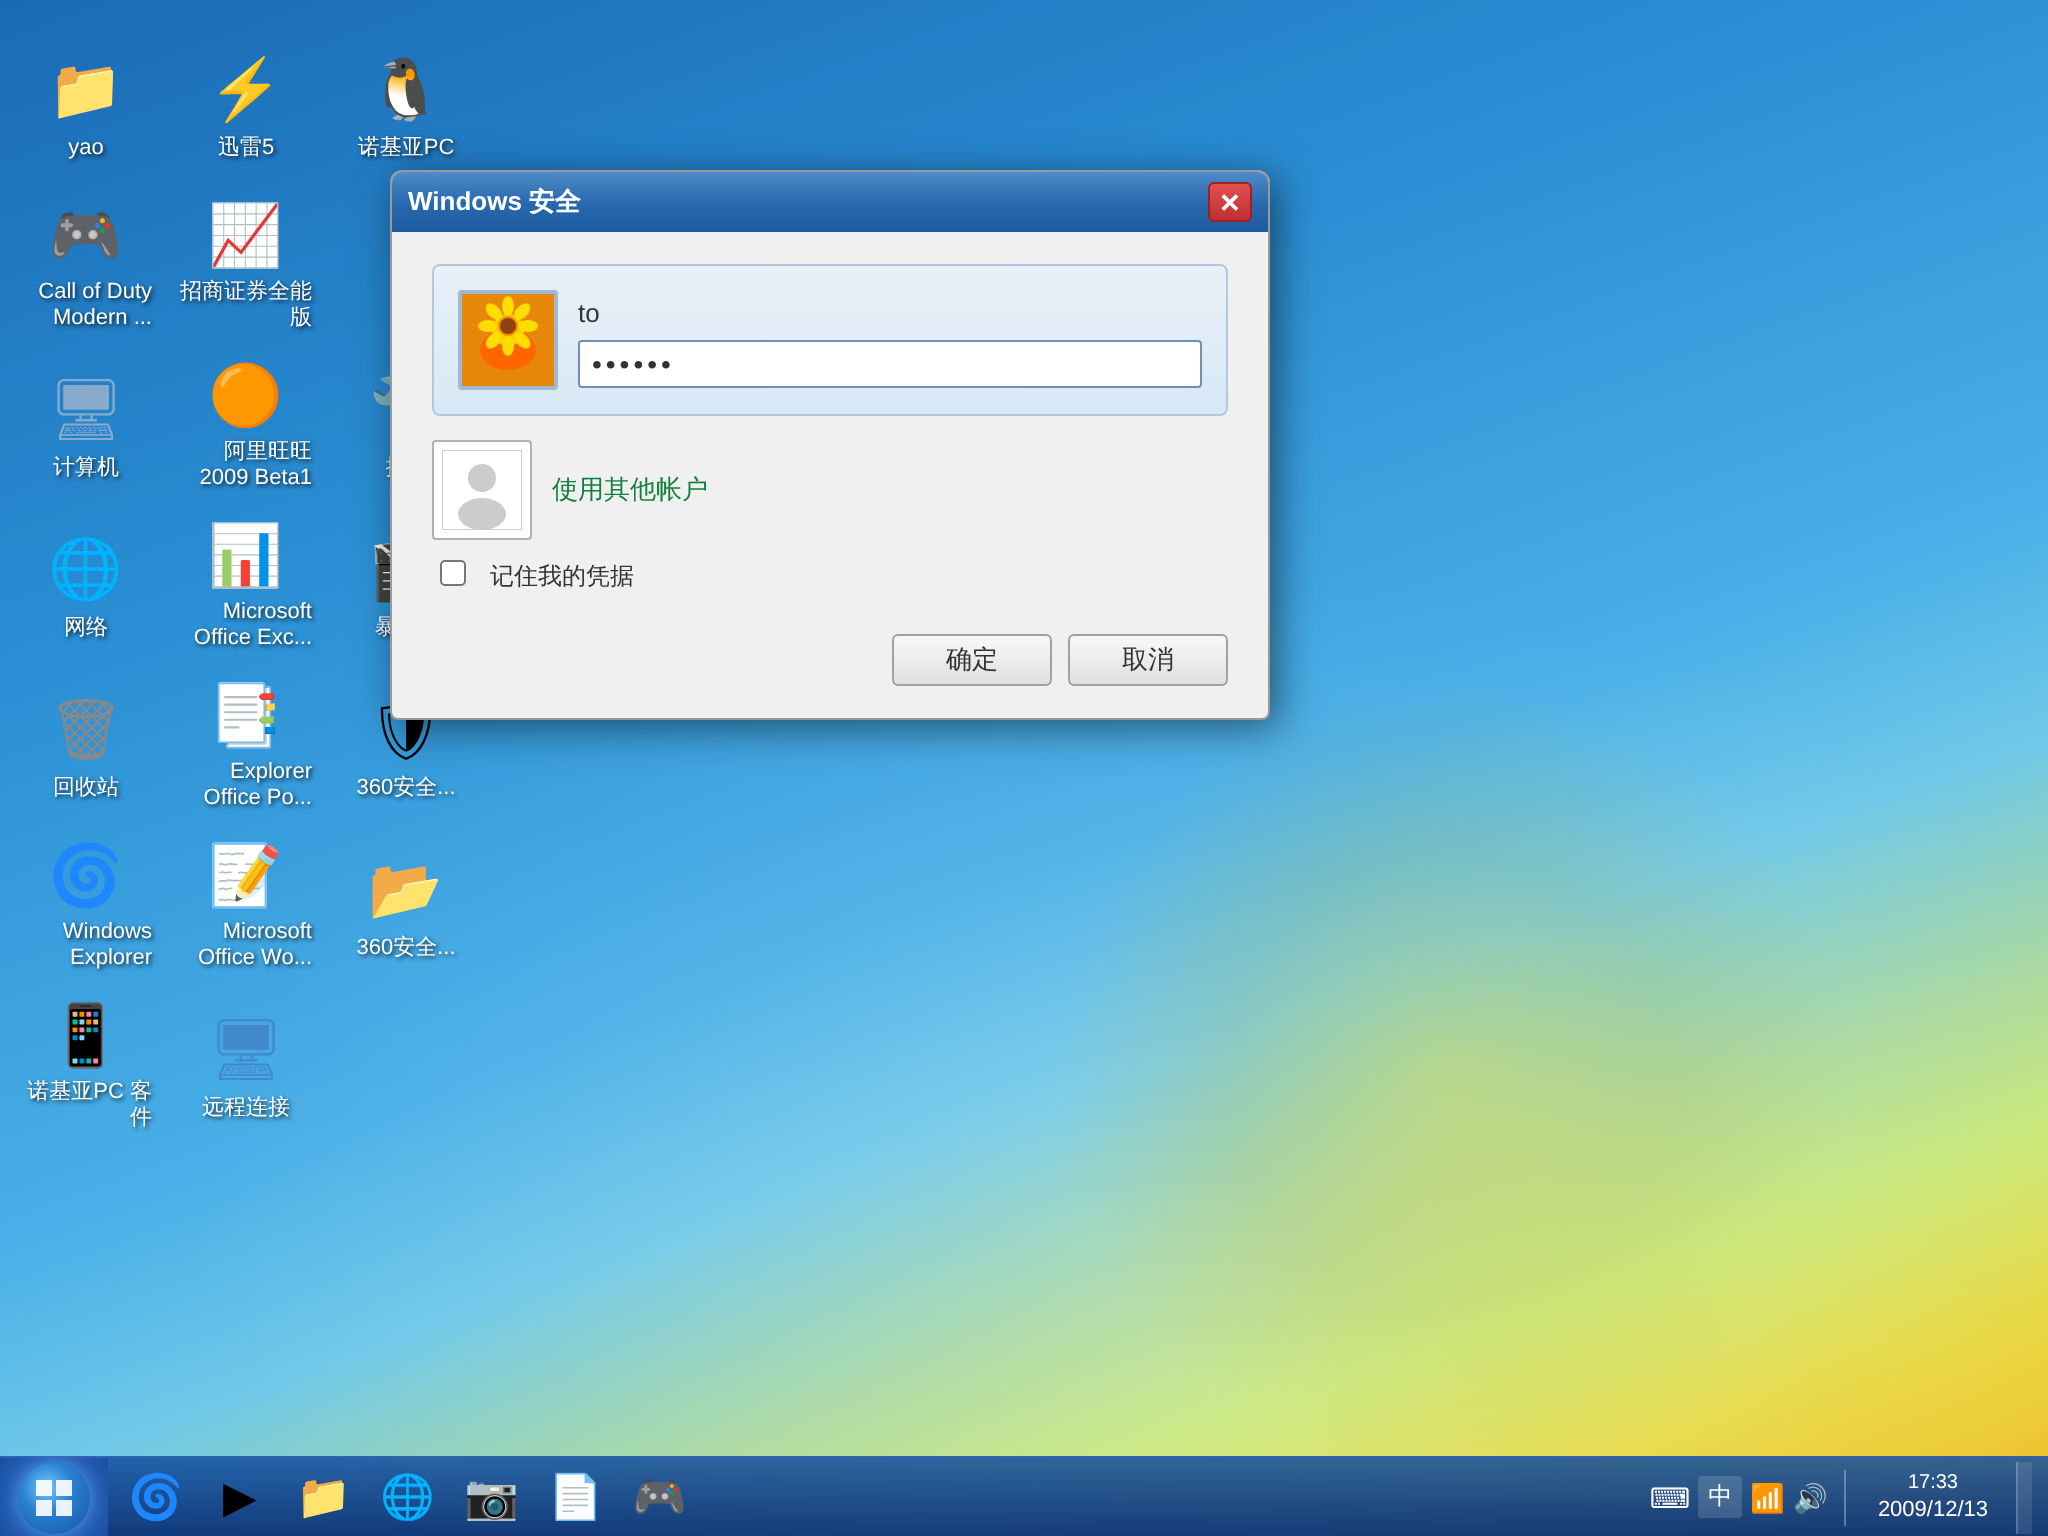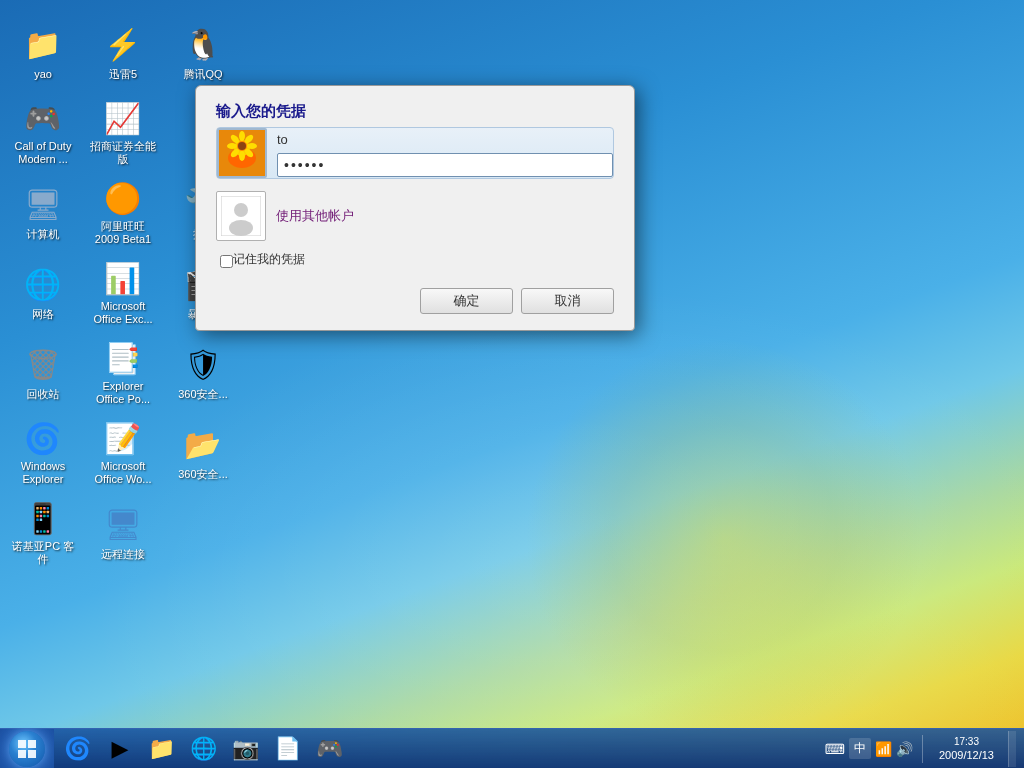--- a/index.html
+++ b/index.html
@@ -175,21 +175,21 @@
       display: flex;
       align-items: center;
       justify-content: center;
       font-size: 30px;
       margin-bottom: 3px;
     }
 
     .desktop-icon .icon-label {
       font-size: 11px;
       color: white;
-      text-align: center;
+      text-align: right;
       text-shadow: 1px 1px 2px rgba(0,0,0,0.8);
       line-height: 1.2;
       word-break: break-word;
     }
 
     
     #win-dialog {
       position: absolute;
       top: 85px;
       left: 195px;
@@ -251,20 +251,21 @@
       font-size: 12px;
       color: #333;
       margin-bottom: 14px;
     }
 
     
     .credential-box {
       background: linear-gradient(to bottom, #e8f0f8 0%, #d8e8f5 100%);
       border: 1px solid #b0c8e0;
       border-radius: 4px;
+      padding: 12px;
       margin-bottom: 12px;
     }
 
     .credential-row {
       display: flex;
       align-items: center;
       gap: 10px;
     }
 
     .user-avatar {
@@ -321,28 +322,28 @@
       border-radius: 2px;
       background: white;
       display: flex;
       align-items: center;
       justify-content: center;
       flex-shrink: 0;
     }
 
     .other-account-label {
       font-size: 13px;
-      color: #701a75;
+      color: #15803d;
     }
 
     
     .remember-row {
       display: flex;
-      align-items: flex-end;
-      gap: 0;
+      align-items: flex-start;
+      gap: 12px;
       margin-bottom: 16px;
       padding-left: 4px;
     }
 
     .remember-checkbox {
       width: 13px;
       height: 13px;
       cursor: pointer;
     }
 
@@ -353,21 +354,21 @@
 
     
     .dialog-buttons {
       display: flex;
       justify-content: flex-end;
       gap: 8px;
       padding-top: 4px;
     }
 
     .dialog-btn {
-      width: 93px;
+      width: 80px;
       height: 26px;
       font-size: 13px;
       cursor: pointer;
       border-radius: 3px;
       background: linear-gradient(to bottom, #f8f8f8 0%, #e0e0e0 100%);
       border: 1px solid #a0a0a0;
       color: #333;
     }
 
     
@@ -438,21 +439,21 @@
       <div class="icon-label">yao</div>
     </div>
 
     <div class="desktop-icon">
       <div class="icon-img icon-thunder">⚡</div>
       <div class="icon-label">迅雷5</div>
     </div>
 
     <div class="desktop-icon">
       <div class="icon-img icon-qq">🐧</div>
-      <div class="icon-label">腾讯QQ</div>
+      <div class="icon-label">诺基亚PC</div>
     </div>
 
     <div class="desktop-icon">
       <div class="icon-img icon-cod">🎮</div>
       <div class="icon-label">Call of Duty Modern ...</div>
     </div>
 
     <div class="desktop-icon">
       <div class="icon-img icon-stocks">📈</div>
       <div class="icon-label">招商证券全能版</div>
@@ -527,24 +528,27 @@
 
     <div class="desktop-icon">
       <div class="icon-img icon-remote">🖥</div>
       <div class="icon-label">远程连接</div>
     </div>
 
   </div>
 
   <div id="win-dialog">
 
+    <div class="dialog-titlebar">
+      <span class="dialog-title-text">Windows 安全</span>
+      <button class="title-btn">✕</button>
+    </div>
 
     <div class="dialog-body">
 
-      <div class="dialog-heading">输入您的凭据</div>
 
       <div class="credential-box">
         <div class="credential-row">
           <div class="user-avatar">
 
             <svg width="46" height="46" viewBox="0 0 46 46">
               <rect width="46" height="46" fill="#e8880a"></rect>
               <ellipse cx="23" cy="28" rx="14" ry="10" fill="#ff6600"></ellipse>
               <ellipse cx="23" cy="18" rx="8" ry="8" fill="#ffcc00"></ellipse>
               <circle cx="23" cy="16" r="5" fill="#ff8800"></circle>

